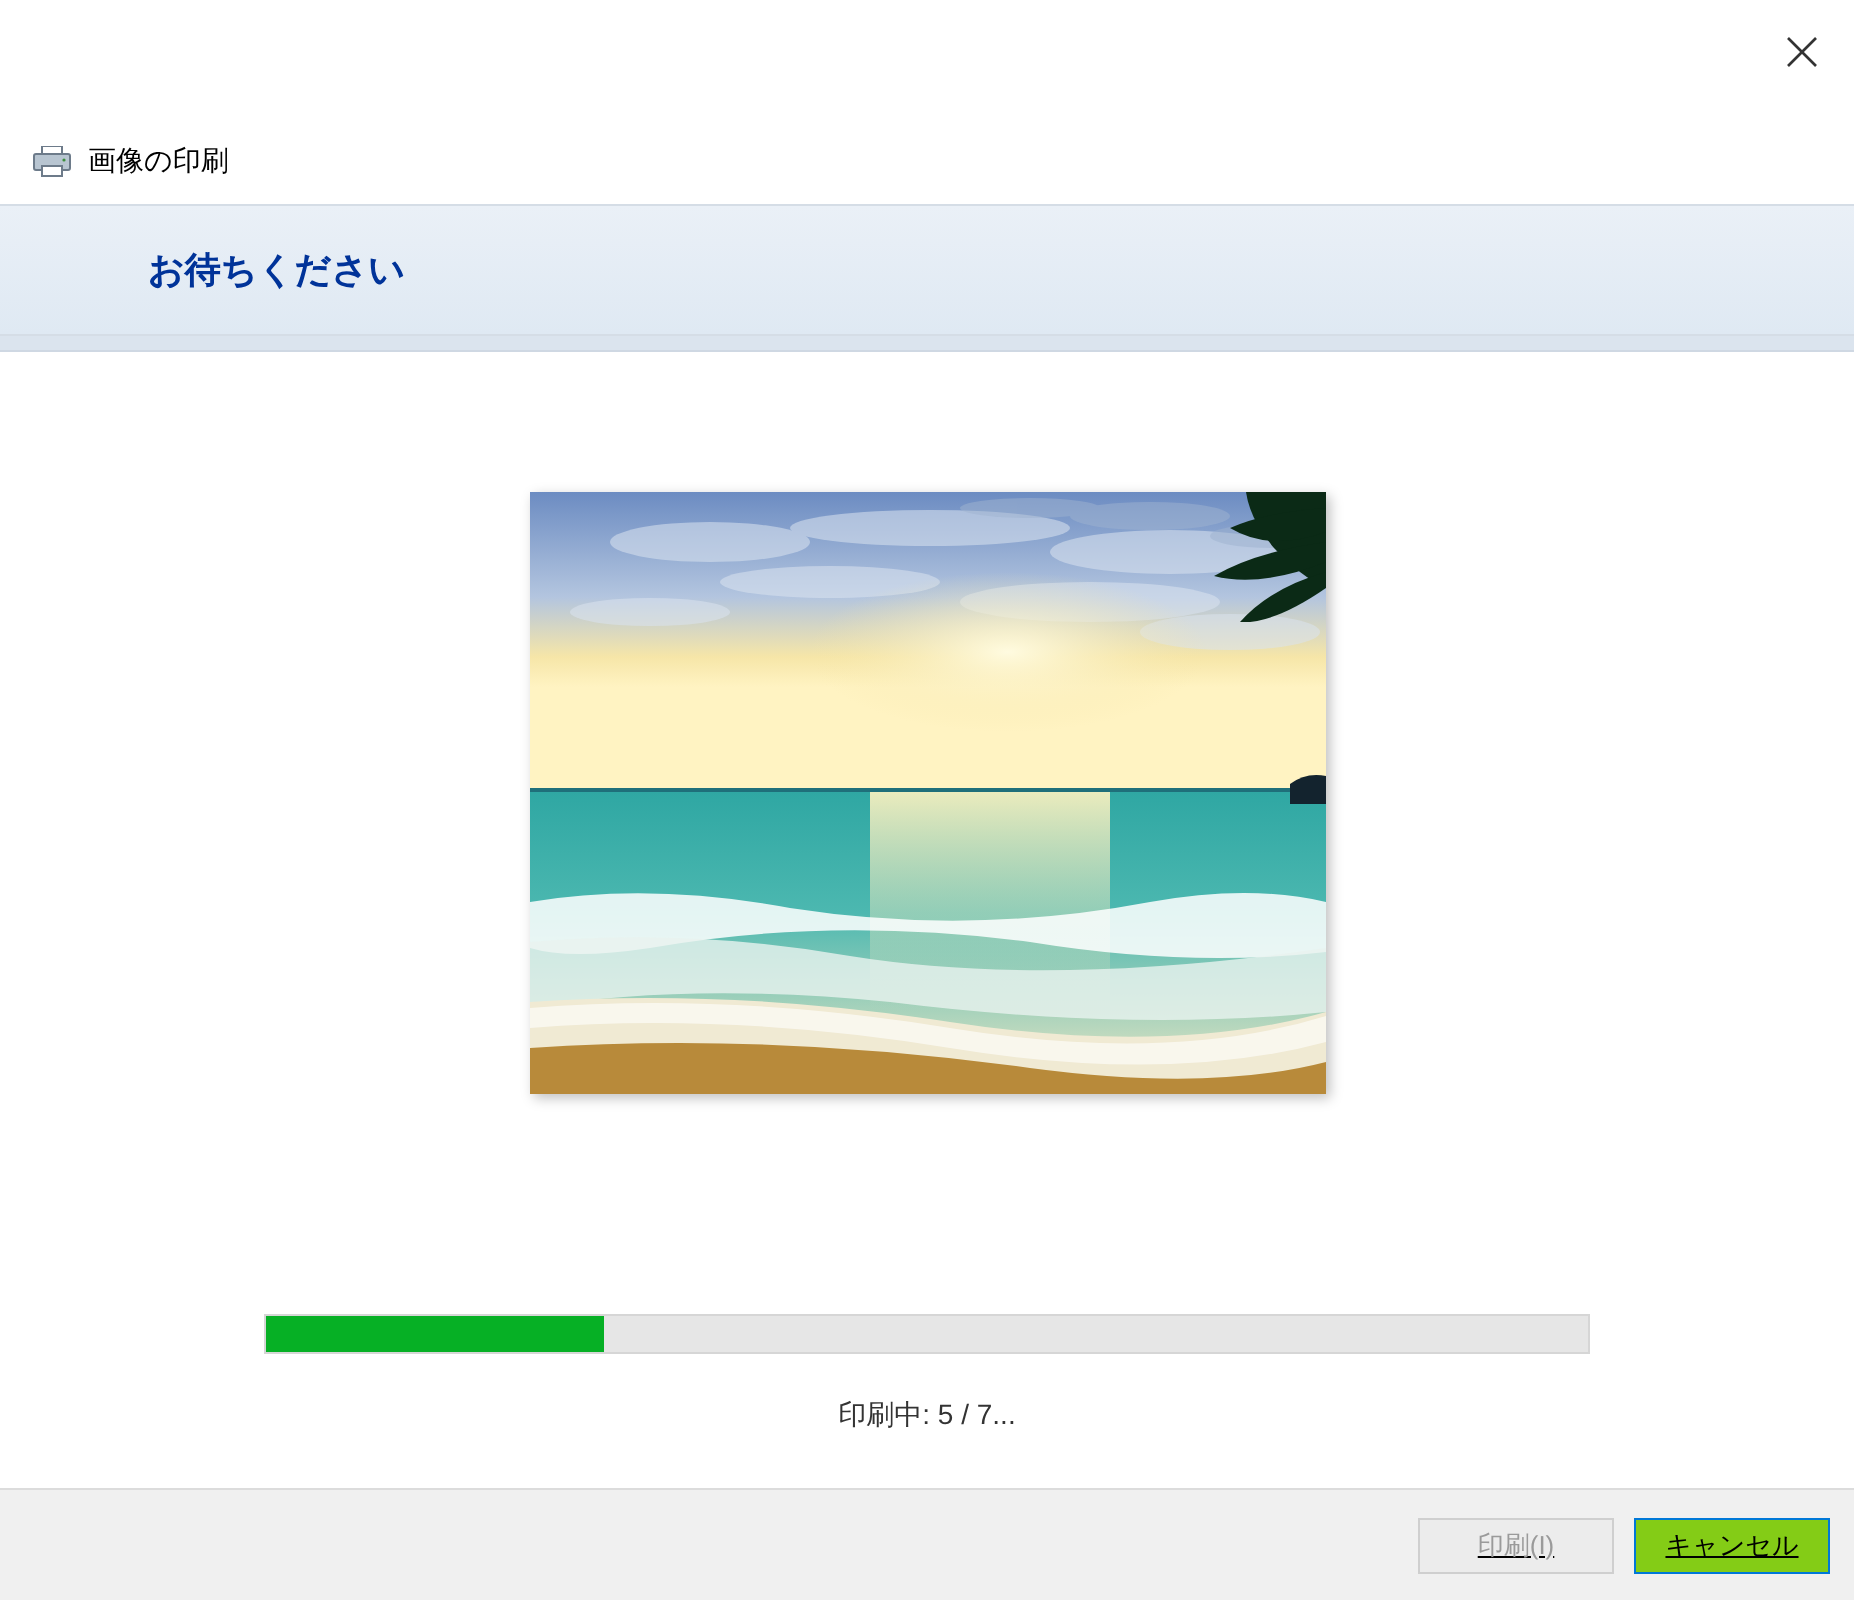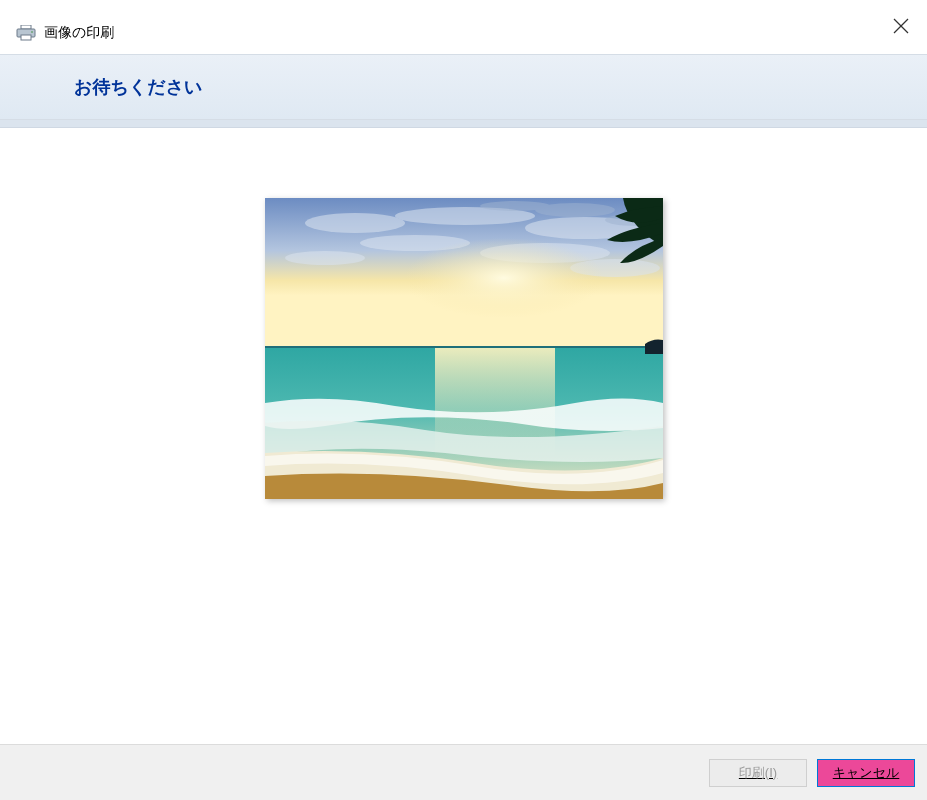--- a/index.html
+++ b/index.html
@@ -17,21 +17,21 @@
       right: 18px;
       width: 16px;
       height: 16px;
       cursor: pointer;
     }
     .close-btn svg { display: block; }
     .titlebar {
       display: flex;
       align-items: center;
       gap: 8px;
-      padding: 24px 0 12px 16px;
+      padding: 72px 0 12px 16px;
       text-align: center;
     }
     .printer-icon { width: 20px; height: 16px; }
     .title-text {
       font-size: 14px;
       color: #000;
     }
     .header-band {
       background: linear-gradient(#eaf0f7, #dfe9f3);
       border-top: 1px solid #d5dde6;
@@ -108,21 +108,21 @@
       font-family: inherit;
     }
     .btn[disabled] {
       color: #9a9a9a;
       background: #ececec;
       border-color: #cfcfcf;
       cursor: default;
     }
     .btn.primary {
       border: 1.5px solid #0078d7;
-      background: #ec4899;
+      background: #84cc16;
       color: #000;
     }
   </style>
 </head>
 <body>
 
 <div class="close-btn">
   <svg viewBox="0 0 16 16">
       <line x1="1" y1="1" x2="15" y2="15" stroke="#333" stroke-width="1.3"></line>
       <line x1="15" y1="1" x2="1" y2="15" stroke="#333" stroke-width="1.3"></line>
@@ -208,18 +208,24 @@
         <path d="M398,0 L398,48 Q385,42 372,28 Q360,14 358,0 Z"></path>
         <path d="M398,20 Q370,30 350,18 Q368,10 398,8 Z"></path>
         <path d="M398,35 Q365,48 342,42 Q362,30 398,25 Z"></path>
         <path d="M398,48 Q372,66 355,65 Q370,48 398,40 Z"></path>
       </g>
 
       <path d="M380,146 Q388,140 398,142 L398,156 L380,156 Z" fill="#13232e"></path>
     </svg>
   </div>
 
+  <div class="progress-wrap">
+    <div class="progress-track">
+      <div class="progress-fill" style="width: 25.5%;"></div>
+    </div>
+    <div class="progress-text">印刷中: 5 / 7...</div>
+  </div>
 </div>
 
 <div class="footer">
   <button class="btn" disabled="">印刷(I)</button>
   <button class="btn primary">キャンセル</button>
 </div>
 
 </body></html>

